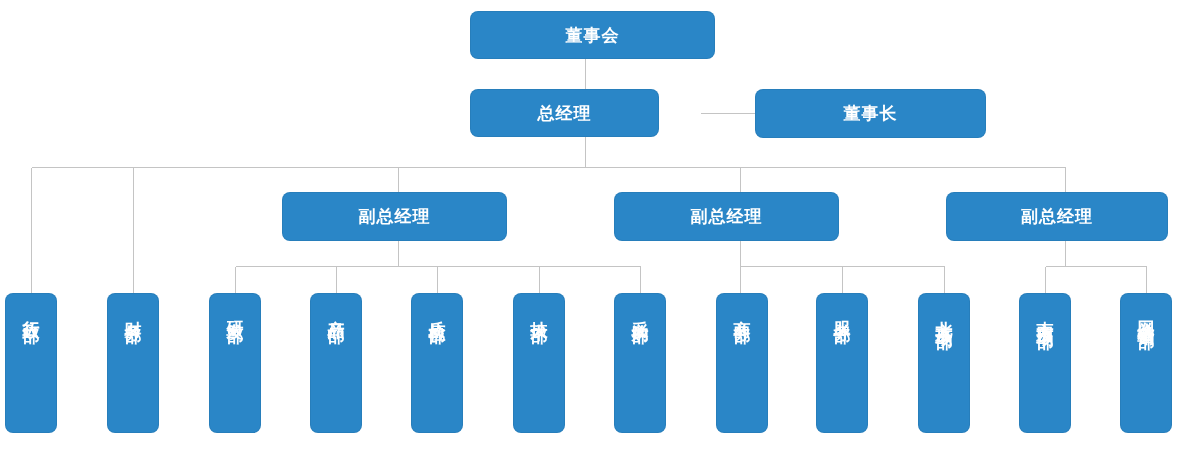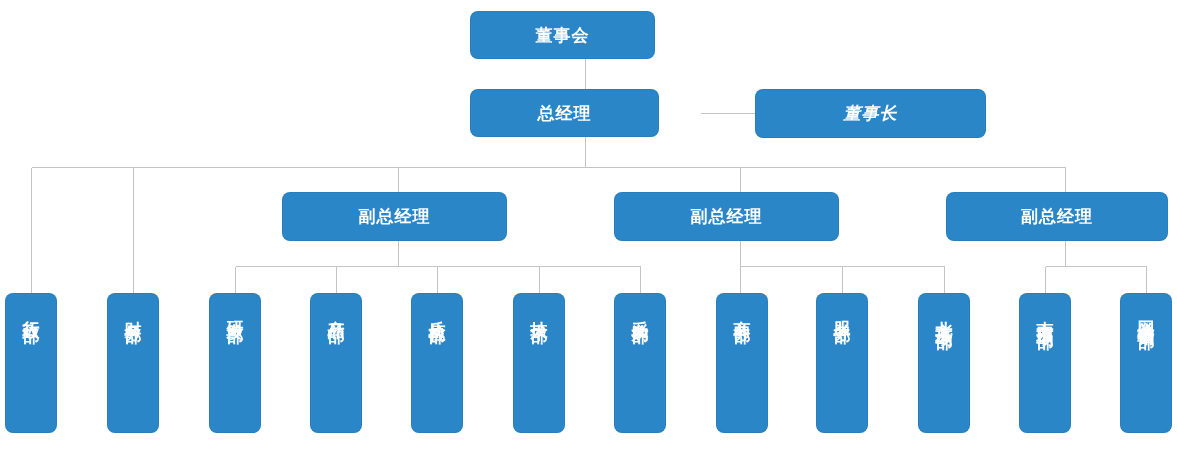--- a/index.html
+++ b/index.html
@@ -58,23 +58,23 @@
   .node.v .vlabel {
     writing-mode: vertical-rl;
     text-orientation: upright;
     font-size: 17px;
     font-weight: 600;
     letter-spacing: 3px;
     line-height: 1;
   }
 
   
-  #n-board    { left: 470px; top: 11px;  width: 185px; height: 48px; }
+  #n-board    { left: 470px; top: 11px;  width: 245px; height: 48px; }
   #n-gm       { left: 470px; top: 89px;  width: 189px; height: 48px; }
-  #n-chairman { left: 755px; top: 89px;  width: 231px; height: 49px; font-style: italic; }
+  #n-chairman { left: 755px; top: 89px;  width: 231px; height: 49px; }
   #n-vgm1     { left: 282px; top: 192px; width: 225px; height: 49px; }
   #n-vgm2     { left: 614px; top: 192px; width: 225px; height: 49px; }
   #n-vgm3     { left: 946px; top: 192px; width: 222px; height: 49px; }
 
   .dept { top: 293px; width: 52px; height: 140px; }
   #d0  { left: 5px; }
   #d1  { left: 107px; }
   #d2  { left: 209px; }
   #d3  { left: 310px; }
   #d4  { left: 411px; }

